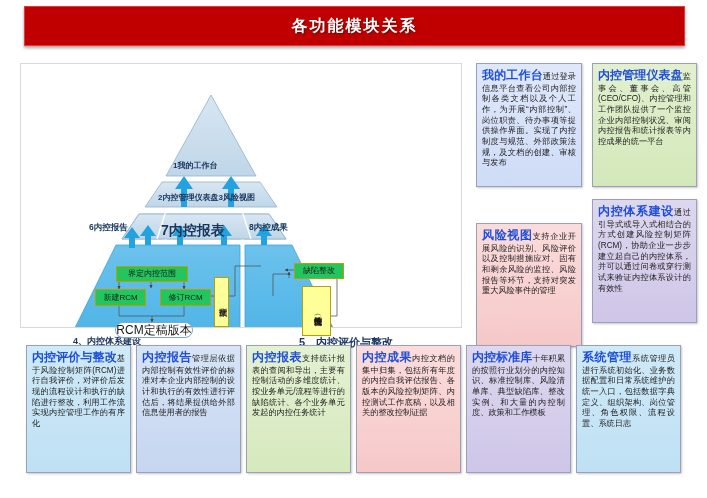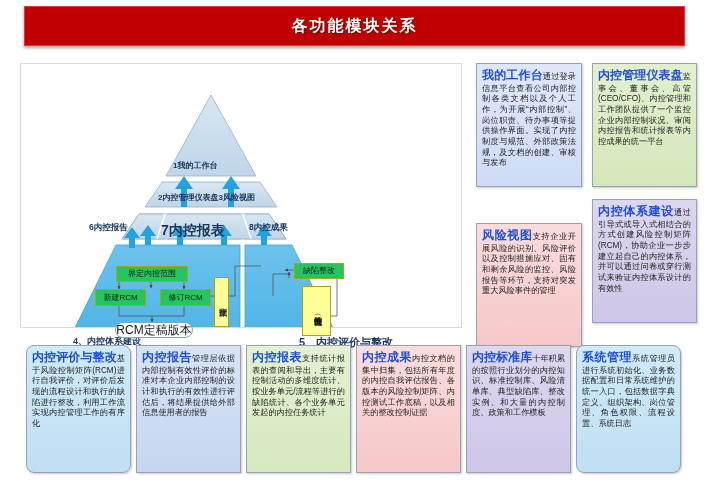--- a/index.html
+++ b/index.html
@@ -62,21 +62,21 @@
     position:absolute;border:1px solid #9aa0b5;
     box-shadow:1px 1px 2px rgba(0,0,0,.22);
     padding:4px 5px 4px 5px;box-sizing:border-box;overflow:hidden;
     font-size:8.2px;line-height:1.3;color:#222222;text-align:justify;
   }
   .panel .ttl{color:#1f4fd8;font-weight:bold;font-size:12px;}
   .p-blue{background:linear-gradient(180deg,#dfe8fb 0%,#cfdcf7 100%);}
   .p-green{background:linear-gradient(180deg,#e2f0cf 0%,#d3e8ba 100%);}
   .p-pink{background:linear-gradient(180deg,#fbdcdc 0%,#f6c8c8 100%);}
   .p-purple{background:linear-gradient(180deg,#ddd7ef 0%,#cfc6e8 100%);}
-  .p-cyan{background:linear-gradient(180deg,#cfeaf8 0%,#bfe0f4 100%);border-radius:8px;}
+  .p-cyan{background:linear-gradient(180deg,#cfeaf8 0%,#bfe0f4 100%);}
   .p-lblue{background:linear-gradient(180deg,#d7e4f7 0%,#c6d6f0 100%);}
   .p-lgreen{background:linear-gradient(180deg,#e4f1d2 0%,#d6e9bd 100%);}
 </style>
 </head>
 <body>
 
 <div class="title-banner">
   <span class="txt">各功能模块关系</span>
 </div>
 

